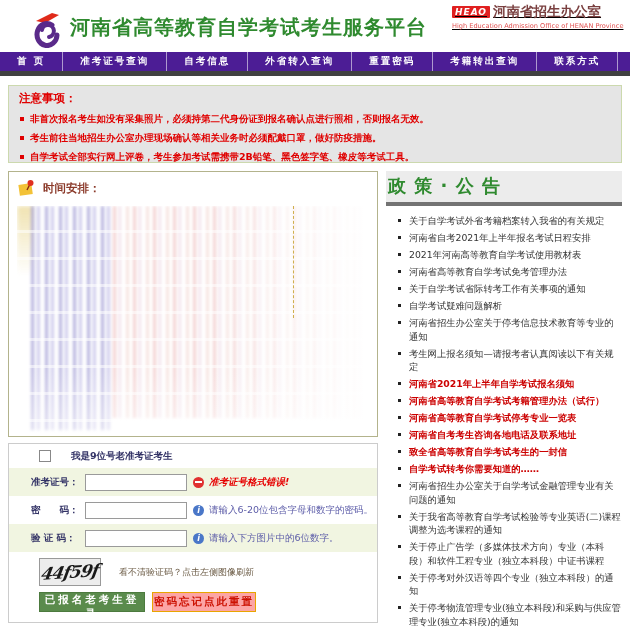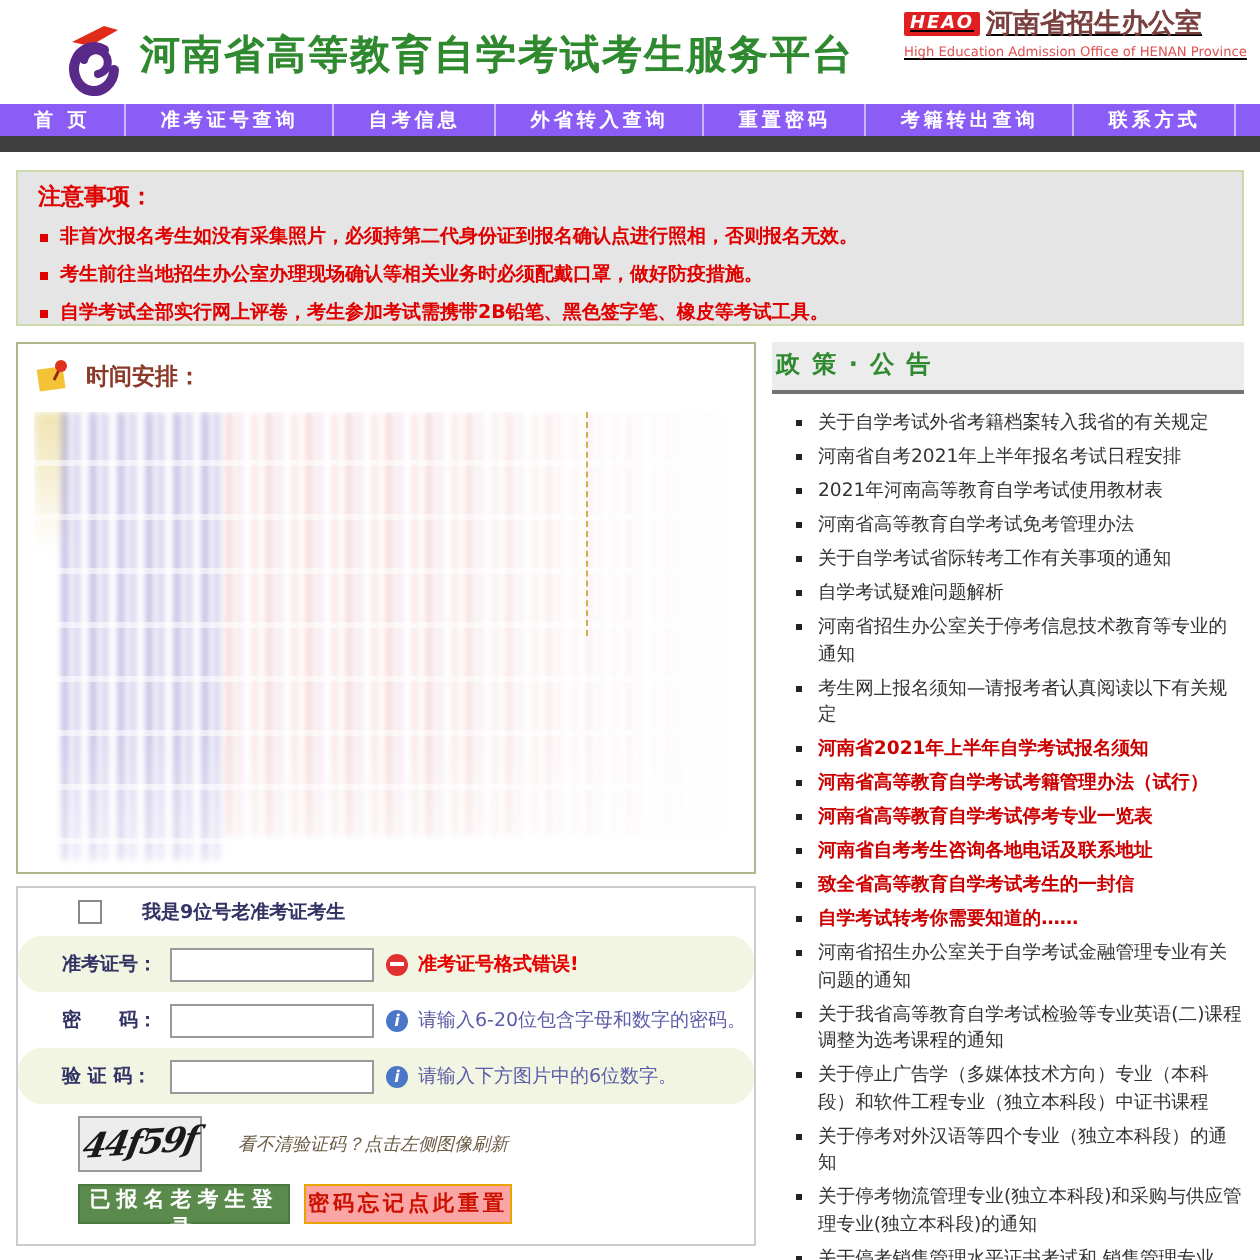--- a/index.html
+++ b/index.html
@@ -12,22 +12,22 @@
   .brand { display: flex; align-items: center; gap: 6px; }
   .brand h1 { color: #2f8a2f; font-size: 20px; font-weight: bold; letter-spacing: 1px; }
   .org { position: absolute; right: 6px; top: 3px; text-align: left; width: 172px; text-decoration: underline; }
   .org-row { display: flex; align-items: center; gap: 3px; }
   .heao { background: #e02020; color: #fff; font-weight: bold; font-style: italic;
     font-size: 9px; padding: 1px 3px; letter-spacing: 1px; border-radius: 1px; }
   .org-name { color: #7a4040; font-size: 13.5px; font-weight: bold; white-space: nowrap; }
   .org-en { color: #e05050; font-size: 6.6px; margin-top: 1px; white-space: nowrap; }
 
   
-  .nav { height: 24px; background: #8b5cf6; display: flex; align-items: stretch;
-    border-bottom: 8px solid #404040; margin-bottom: 9px; }
+  .nav { height: 24px; background: #4c1d95; display: flex; align-items: stretch;
+    border-bottom: 5px solid #404040; margin-bottom: 9px; }
   .nav-item { color: #fff; font-size: 9.5px; font-weight: bold; display: flex;
     align-items: center; padding: 0 17px; border-right: 1px solid rgba(255,255,255,.55);
     text-decoration: none; letter-spacing: 2px; cursor: pointer; }
 
   
   .notice { margin: 0 8px 8px 8px; height: 78px; background: #e5e5e5;
     border: 1px solid #ccd9ae; padding: 5px 10px; }
   .notice-title { color: #e00000; font-weight: bold; font-size: 11.5px; margin-bottom: 3px; }
   .notice ul { list-style: none; }
   .notice li { color: #e00000; font-size: 9.5px; font-weight: bold; line-height: 19px;
@@ -68,52 +68,52 @@
     border-left: 1px dashed #c8a430; opacity: .85; }
 
   
   .login-panel { border: 1px solid #ccc; background: #fff; }
   .row { display: flex; align-items: center; }
   .checkbox-row { height: 24px; padding-left: 30px; }
   .checkbox { width: 12px; height: 12px; border: 1px solid #888; background: #fff;
     display: inline-block; cursor: pointer; }
   .cb-label { color: #333366; font-size: 9.5px; font-weight: bold; margin-left: 20px; }
   .form-row { height: 28px; padding-left: 22px; }
-  .form-row.alt { background: #f1f5e1; border-radius: 12px; }
+  .form-row.alt { background: #f1f5e1; }
   .flabel { color: #333366; font-size: 9.5px; font-weight: bold; width: 52px;
     white-space: nowrap; }
   .form-row input { width: 102px; height: 17px; border: 1px solid #9a9a9a;
     background: #fff; margin-left: 2px; font-size: 10px; padding: 0 2px; }
   .err-icon { width: 11px; height: 11px; border-radius: 50%; background: #e03030;
     position: relative; margin-left: 6px; flex: 0 0 11px; }
   .err-icon::after { content: ''; position: absolute; left: 2px; top: 4.5px;
     width: 7px; height: 2px; background: #fff; }
   .info-icon { width: 11px; height: 11px; border-radius: 50%; background: #4a77c8;
     color: #fff; font-size: 8px; font-weight: bold; text-align: center;
     line-height: 11px; margin-left: 6px; flex: 0 0 11px; font-style: italic; }
-  .err-text { color: #e60000; font-size: 9.5px; font-weight: bold; margin-left: 5px; white-space: nowrap; }
+  .err-text { color: #e60000; font-size: 9.5px; font-weight: bold; margin-left: 5px; white-space: nowrap; font-style: italic; }
   .hint { color: #5c5ca8; font-size: 9.5px; margin-left: 5px; white-space: nowrap; }
   .captcha-row { height: 40px; padding-left: 30px; }
   .captcha-box { width: 62px; height: 28px; background: #ededed; border: 1px solid #999;
     display: flex; align-items: center; justify-content: center; cursor: pointer; }
   .captcha-box span { font-family: "DejaVu Serif", serif; font-style: italic;
     font-weight: bold; font-size: 17px; color: #1a1a1a; transform: skewX(-14deg) rotate(-4deg);
     letter-spacing: -1px; }
-  .refresh-hint { color: #6b5b45; font-size: 9px; margin-left: 18px; font-style: italic; }
+  .refresh-hint { color: #6b5b45; font-size: 9px; margin-left: 18px; }
   .buttons-row { height: 30px; padding-left: 30px; align-items: flex-start; }
   .login-btn { width: 106px; height: 20px; background: #5a8b4c; color: #fff;
     border: 1px solid #4c7a3e; font-size: 10.5px; font-weight: bold;
     letter-spacing: 3px; cursor: pointer; }
   .reset-btn { width: 104px; height: 20px; background: #fca5a5; color: #cc1100;
     border: 1px solid #e8a500; font-size: 10.5px; font-weight: bold;
     letter-spacing: 2px; margin-left: 7px; cursor: pointer; }
 
   
-  .ann-title { background: #ececec; border-bottom: 2px solid #737373; color: #2f8a2f;
-    font-weight: bold; font-size: 12px; padding: 3px 4px 4px 2px; letter-spacing: 1px; }
+  .ann-title { background: #ececec; border-bottom: 4px solid #737373; color: #2f8a2f;
+    font-weight: bold; font-size: 18px; padding: 3px 4px 4px 2px; letter-spacing: 1px; }
   .ann-list { list-style: none; padding: 8px 0 0 10px; }
   .ann-item { color: #333; font-size: 9.3px; line-height: 13.5px; margin-bottom: 3.5px;
     position: relative; padding-left: 13px; cursor: pointer; }
   .ann-item::before { content: ''; position: absolute; left: 2px; top: 5px;
     width: 3px; height: 3px; background: #222; }
   .ann-item.hl { color: #cc0000; font-weight: bold; }
 </style>
 </head>
 <body>
 

